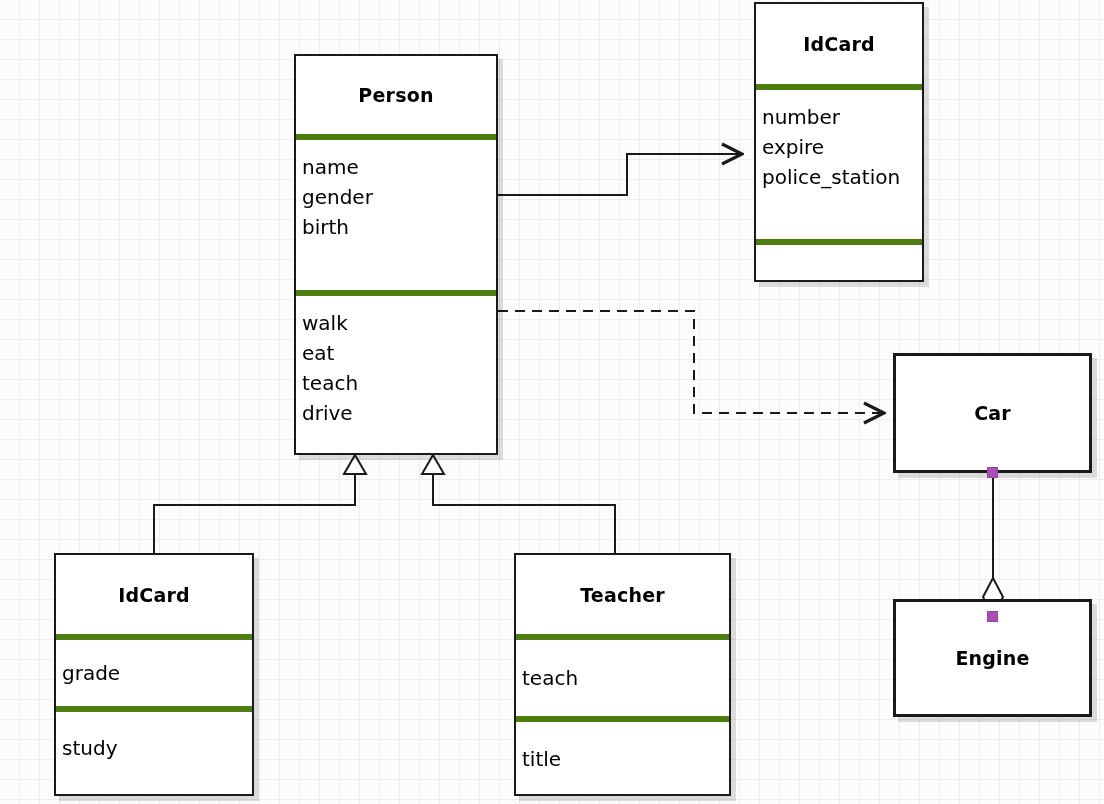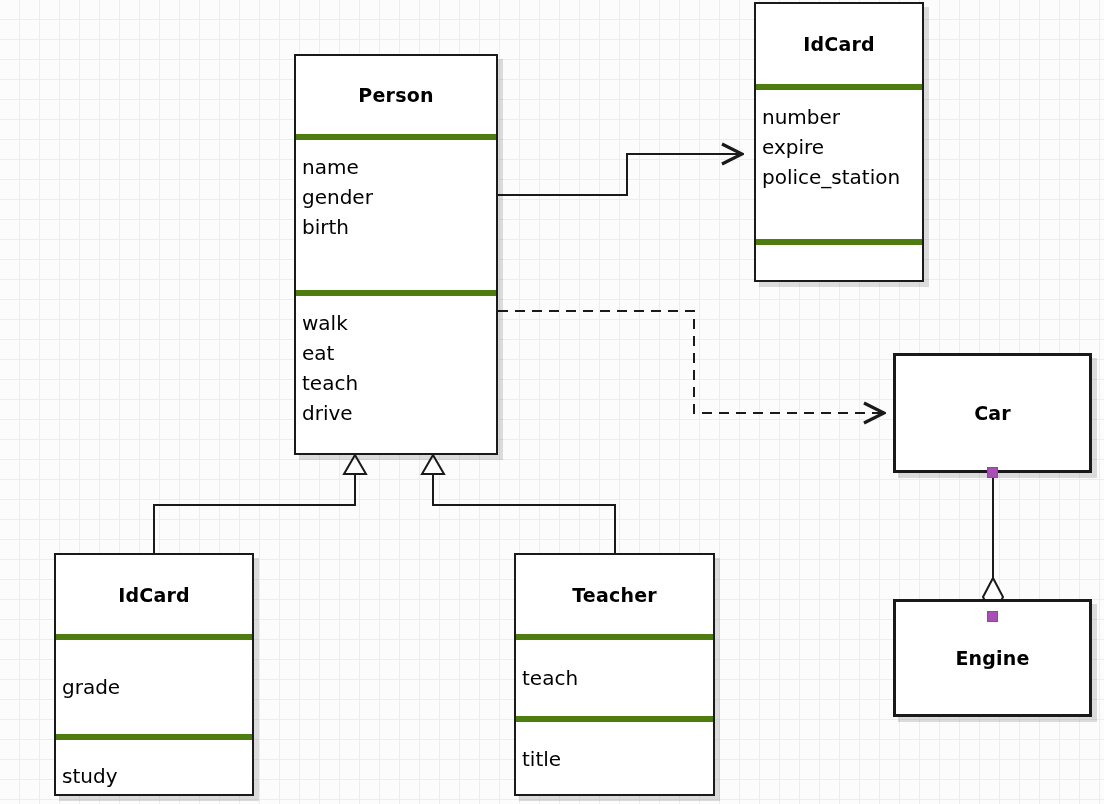--- a/index.html
+++ b/index.html
@@ -148,29 +148,29 @@
     <div class="compartment members" style="height:155px;">
       <div class="member">number</div>
       <div class="member">expire</div>
       <div class="member">police_station</div>
     </div>
     <div class="compartment members" style="height:41px;"></div>
   </div>
 
   <div class="uml-class" style="left:54px; top:553px; width:200px; height:243px;">
     <div class="compartment class-name" style="height:79px;">IdCard</div>
-    <div class="compartment members single" style="height:100px;">
+    <div class="compartment members single" style="height:72px;">
       <div class="member">grade</div>
     </div>
     <div class="compartment members single" style="height:78px;">
       <div class="member">study</div>
     </div>
   </div>
 
-  <div class="uml-class" style="left:514px; top:553px; width:201px; height:243px;">
+  <div class="uml-class" style="left:514px; top:553px; width:217px; height:243px;">
     <div class="compartment class-name" style="height:79px;">Teacher</div>
     <div class="compartment members single" style="height:82px;">
       <div class="member">teach</div>
     </div>
     <div class="compartment members single" style="height:80px;">
       <div class="member">title</div>
     </div>
   </div>
 
   <div class="uml-class selected" style="left:893px; top:353px; width:199px; height:120px;">

